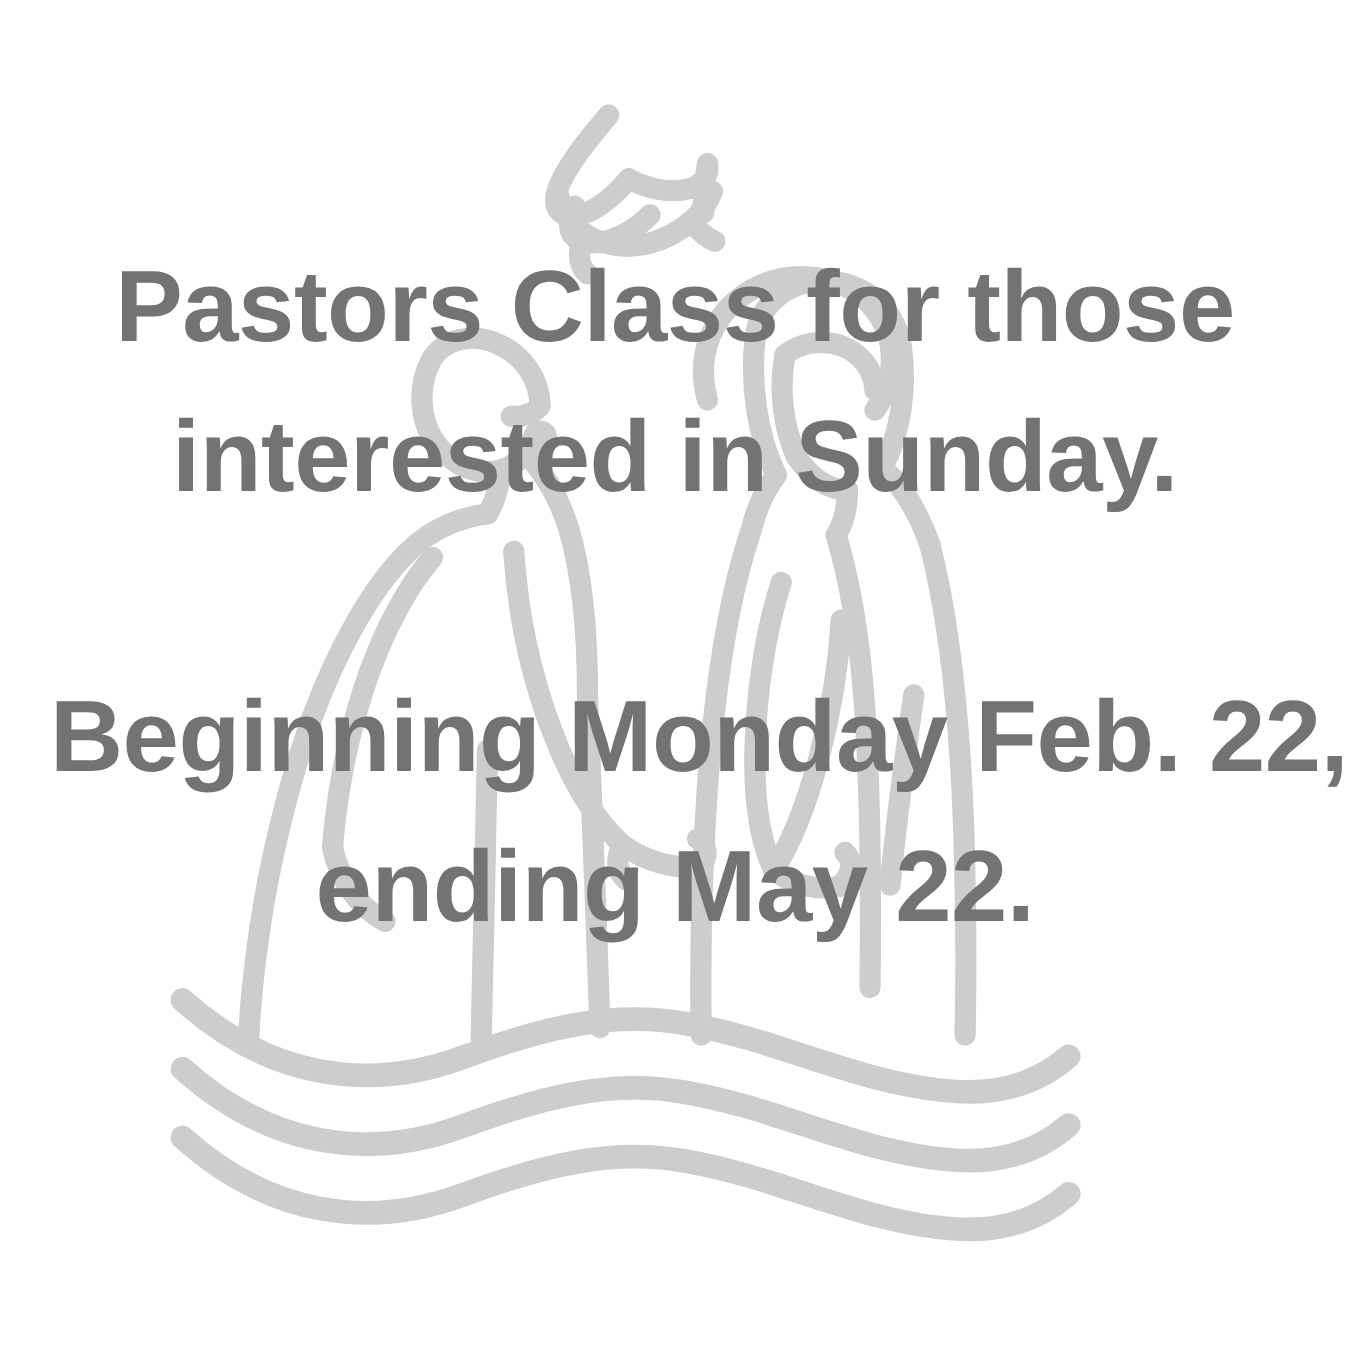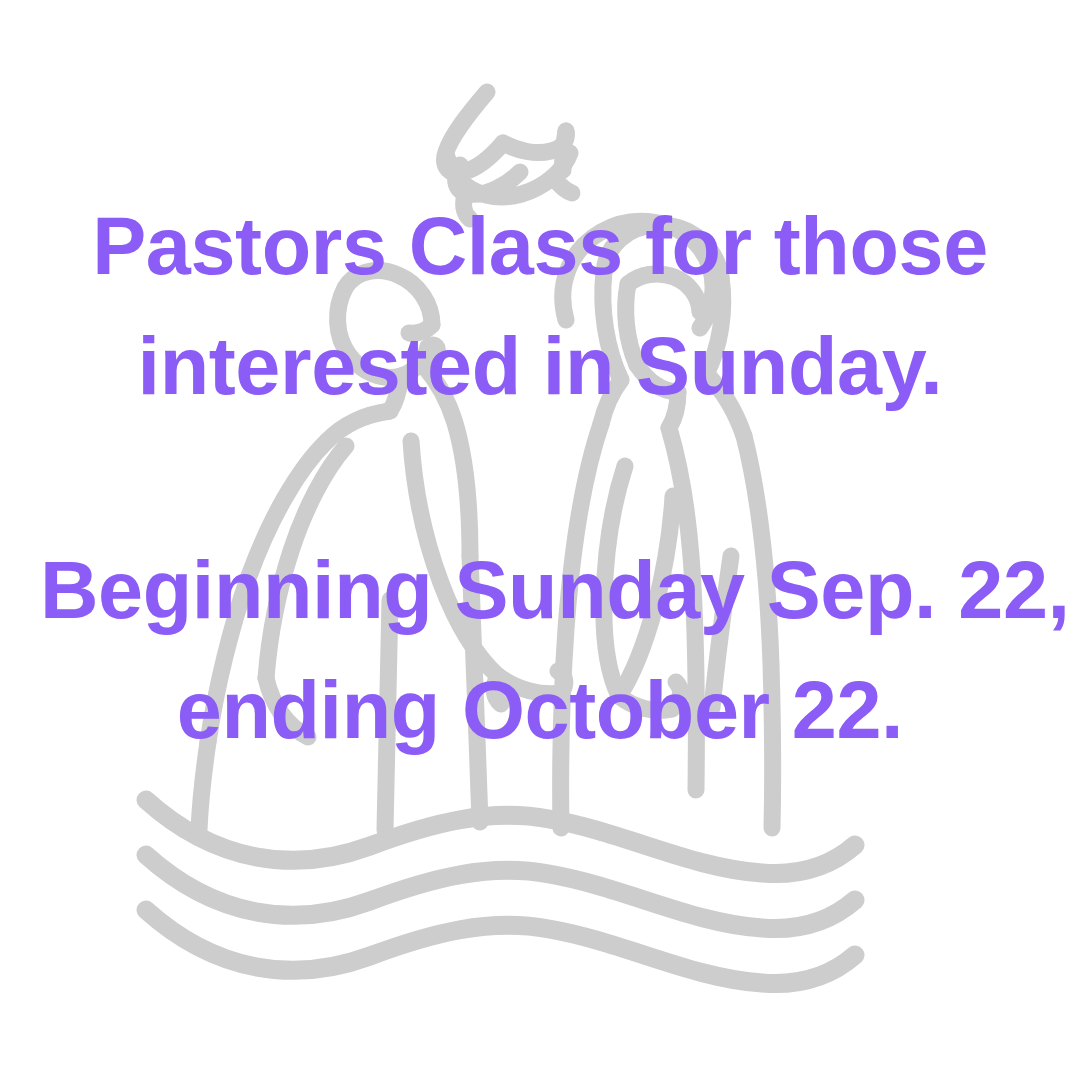--- a/index.html
+++ b/index.html
@@ -35,21 +35,21 @@
     display: flex;
     flex-direction: column;
     justify-content: flex-start;
     align-items: center;
     padding-top: 186px;
     box-sizing: border-box;
   }
   .para {
     width: 1000px;
     text-align: center;
-    color: #8b5cf6;
+    color: #737373;
     font-weight: 700;
     font-size: 81px;
     line-height: 120px;
     letter-spacing: -0.4px;
   }
   .para .ln {
     display: block;
     white-space: nowrap;
   }
   #paragraph-two {
@@ -141,19 +141,19 @@
   </svg>
 
   <div id="text-overlay">
 
     <div class="para" id="paragraph-one">
       <span class="ln">Pastors Class for those</span>
       <span class="ln">interested in Sunday.</span>
     </div>
 
     <div class="para" id="paragraph-two">
-      <span class="ln">Beginning Sunday Sep. 22,</span>
-      <span class="ln">ending October 22.</span>
+      <span class="ln">Beginning Monday Feb. 22,</span>
+      <span class="ln">ending May 22.</span>
     </div>
 
   </div>
 
 </div>
 
 </body></html>

